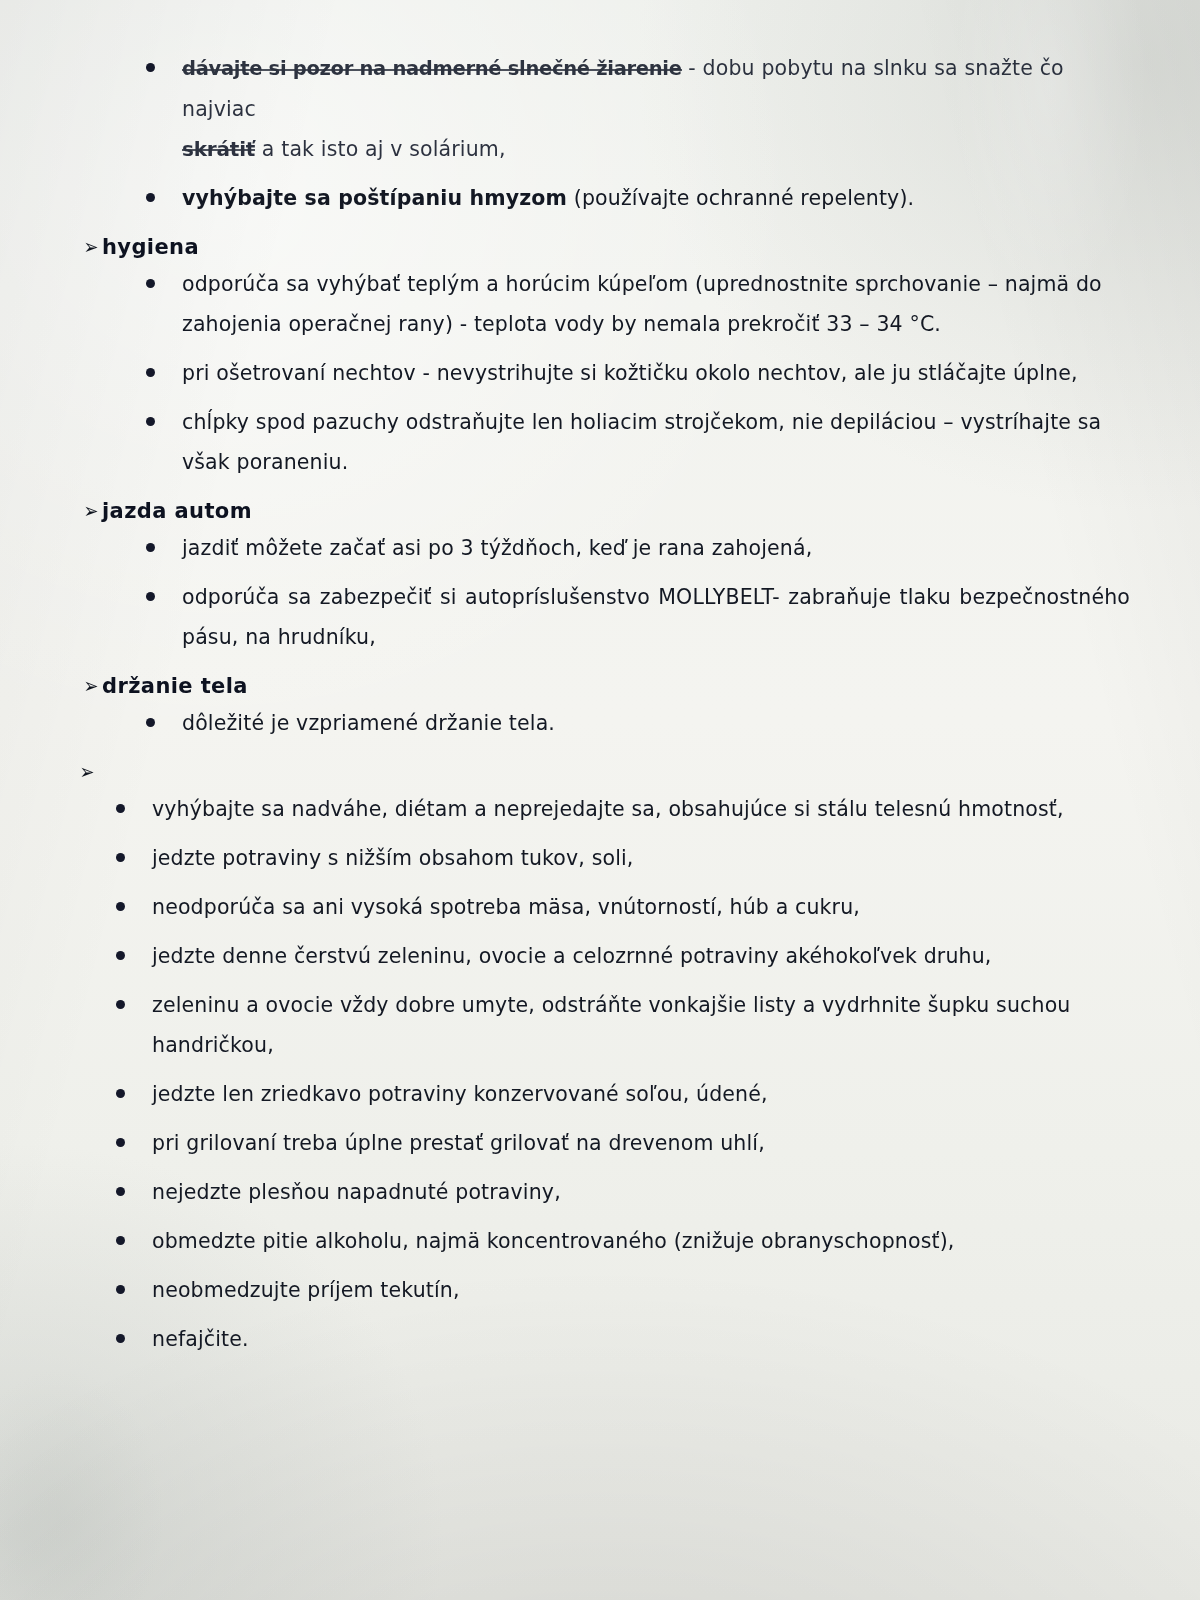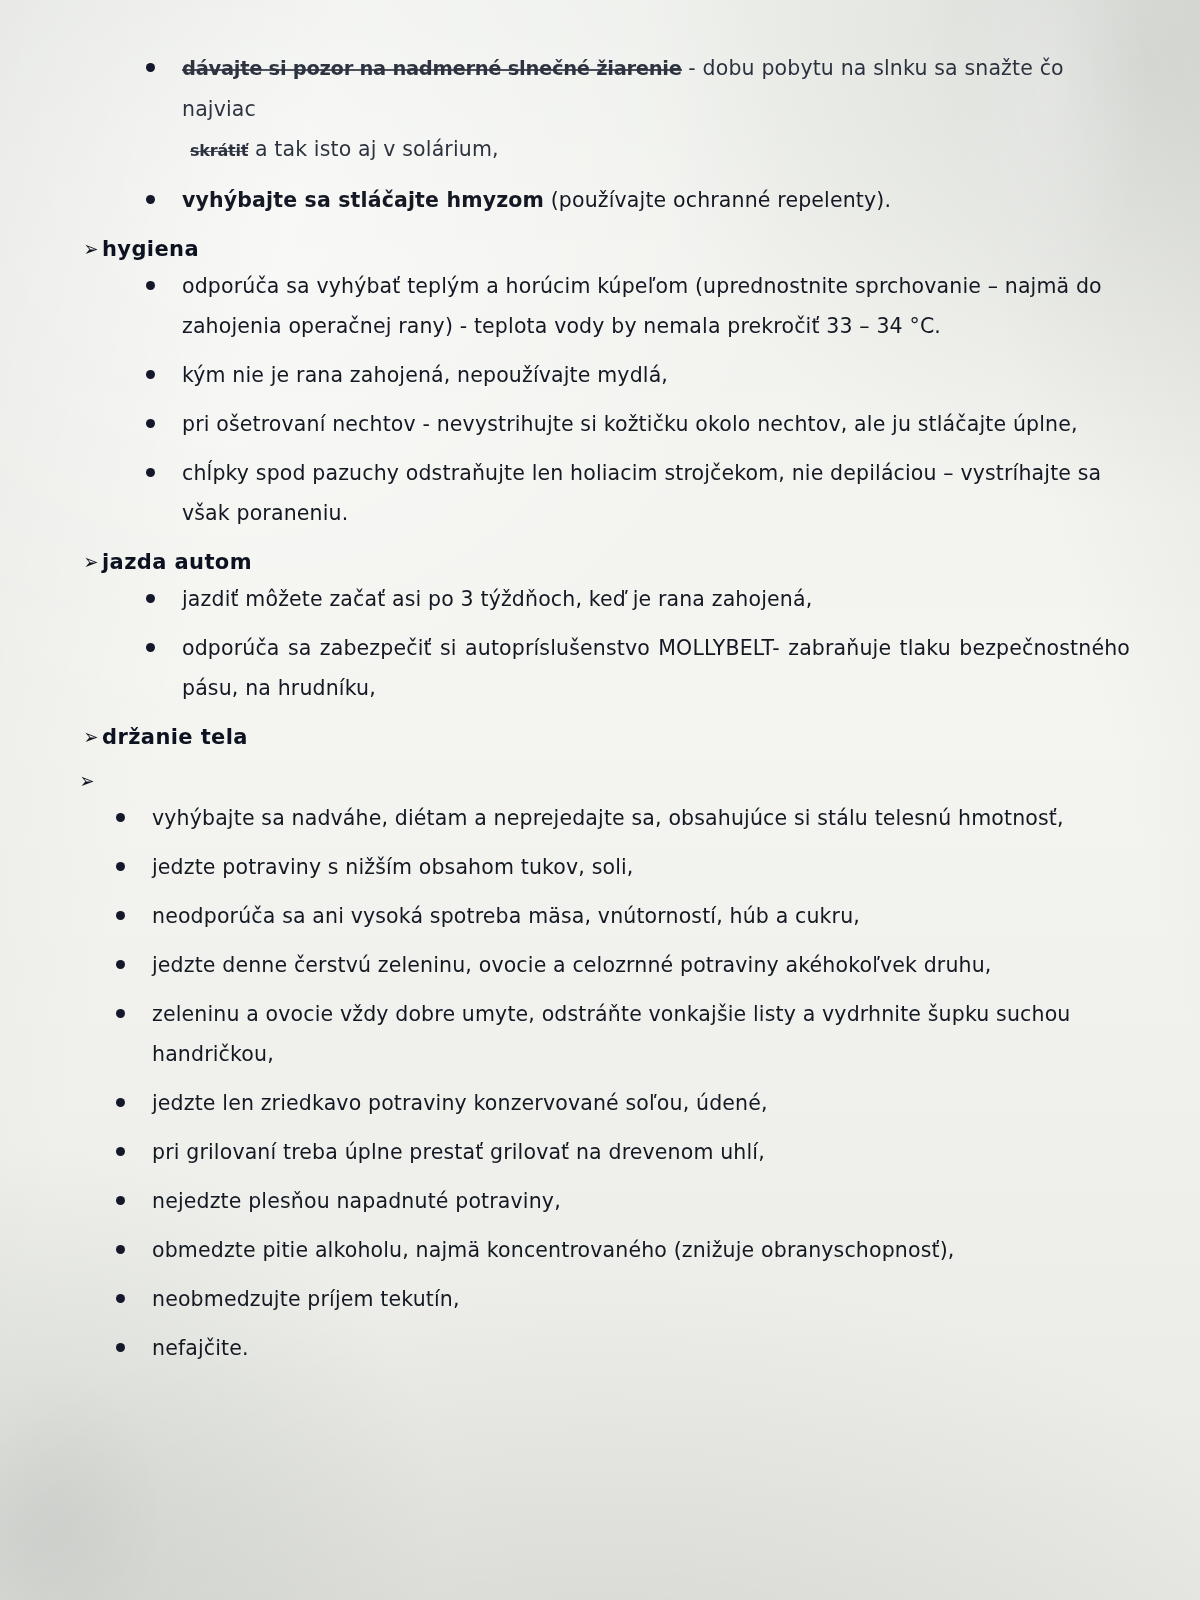--- a/index.html
+++ b/index.html
@@ -126,22 +126,21 @@
     left: 0; right: 0;
     top: 52%;
     height: 1.6px;
     background: #1d2331;
     opacity: .85;
   }
   li.faded .lead2 {
     position: relative;
     font-weight: 600;
     letter-spacing: -0.2px;
-    font-size: 16px;
-    margin-left: 8px;
+    font-size: 20px;
   }
   li.faded .lead2::after {
     content: "";
     position: absolute;
     left: 0; right: 0;
     top: 52%;
     height: 1.6px;
     background: #1d2331;
     opacity: .85;
   }
@@ -166,40 +165,36 @@
       <li class="faded">
         <span class="dot"></span>
         <span class="txt">
           <span class="lead">dávajte si pozor na nadmerné slnečné žiarenie</span><span> - dobu pobytu na slnku sa snažte čo najviac</span><br>
           <span class="lead2">skrátiť</span><span> a tak isto aj v solárium,</span>
         </span>
       </li>
       <li>
         <span class="dot"></span>
         <span class="txt">
-          <span class="bold">vyhýbajte sa stláčajte hmyzom</span><span> (používajte ochranné repelenty).</span>
+          <span class="bold">vyhýbajte sa poštípaniu hmyzom</span><span> (používajte ochranné repelenty).</span>
         </span>
       </li>
     </ul>
 
     <div class="arrow-head">
       <span class="arrow-glyph">➢</span>
       <span class="arrow-label">hygiena</span>
     </div>
     <ul class="bullets indent-deep">
       <li>
           <span class="dot"></span>
           <span class="txt">odporúča sa vyhýbať teplým a horúcim kúpeľom (uprednostnite sprchovanie – najmä do zahojenia operačnej rany) - teplota vody by nemala prekročiť 33 – 34 °C.</span>
         </li>
       <li>
           <span class="dot"></span>
-          <span class="txt">kým nie je rana zahojená, nepoužívajte mydlá,</span>
-        </li>
-      <li>
-          <span class="dot"></span>
           <span class="txt">pri ošetrovaní nechtov - nevystrihujte si kožtičku okolo nechtov, ale ju stláčajte úplne,</span>
         </li>
       <li>
           <span class="dot"></span>
           <span class="txt">chĺpky spod pazuchy odstraňujte len holiacim strojčekom, nie depiláciou – vystríhajte sa však poraneniu.</span>
         </li>
     </ul>
 
     <div class="arrow-head">
       <span class="arrow-glyph">➢</span>
@@ -213,20 +208,26 @@
       <li class="justify">
           <span class="dot"></span>
           <span class="txt">odporúča sa zabezpečiť si autopríslušenstvo MOLLYBELT- zabraňuje tlaku bezpečnostného pásu, na hrudníku,</span>
         </li>
     </ul>
 
     <div class="arrow-head">
       <span class="arrow-glyph">➢</span>
       <span class="arrow-label">držanie tela</span>
     </div>
+    <ul class="bullets indent-deep">
+      <li>
+          <span class="dot"></span>
+          <span class="txt">dôležité je vzpriamené držanie tela.</span>
+        </li>
+    </ul>
 
     <div class="arrow-head" style="margin-left:8px;">
       <span class="arrow-glyph">➢</span>
     </div>
     <ul class="bullets indent-shallow">
       <li>
           <span class="dot"></span>
           <span class="txt">vyhýbajte sa nadváhe, diétam a neprejedajte sa, obsahujúce si stálu telesnú hmotnosť,</span>
         </li>
       <li>

